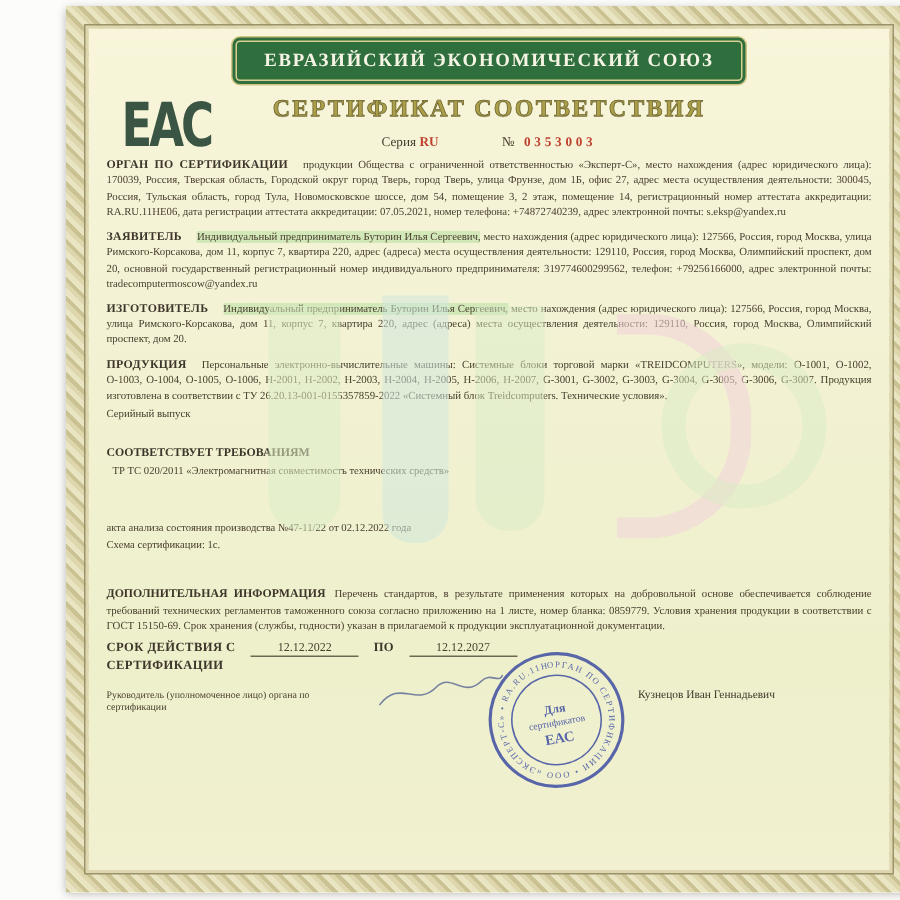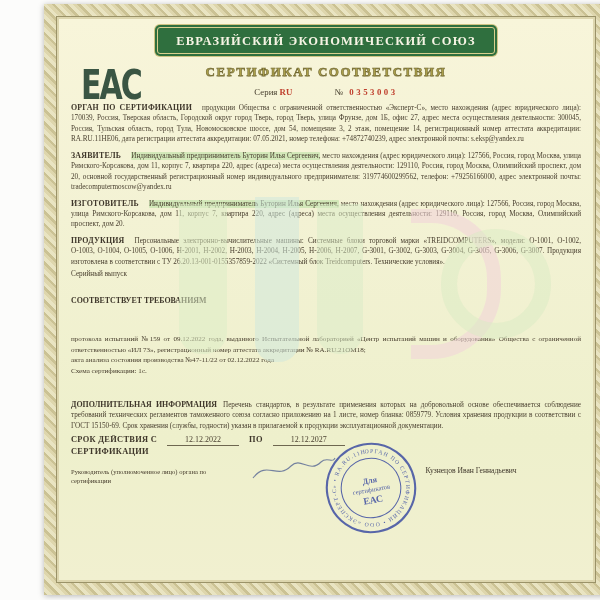--- a/index.html
+++ b/index.html
@@ -19,21 +19,21 @@
   .wm-bar3 { left:258px; top:185px; width:46px; height:150px; background:#d9ecc8; opacity:.5; border-radius:0 0 22px 22px; }
   .wm-arc  { left:352px; top:190px; width:90px; height:150px; border:14px solid #f2d3da; border-left:none; border-radius:0 70px 70px 0; opacity:.55; }
   .wm-ring { left:382px; top:210px; width:110px; height:110px; border:16px solid #d9ecc4; border-radius:50%; opacity:.5; }
 
   
   .banner { position:relative; width:338px; margin:2px auto 0 auto; background:#2f6f3e; border:1.5px solid #d9cf8e;
             box-shadow:0 0 0 2px #2f6f3e, 0 0 0 3px #cfc482; border-radius:3px; padding:3px 6px 4px 6px; text-align:center; }
   .banner span { color:#f6f4e4; font-weight:bold; font-size:12.5px; letter-spacing:1.2px; white-space:nowrap; }
   .eac { position:absolute; left:22px; top:42px; font-family:"DejaVu Sans", sans-serif; font-weight:900; font-size:30px;
          color:#3a5543; letter-spacing:-2px; transform:scaleY(1.35); transform-origin:top left; }
-  .title { margin-top:10px; text-align:center; font-weight:bold; font-size:13px; letter-spacing:1.5px; color:#ab9f4a;
+  .title { margin-top:10px; text-align:center; font-weight:bold; font-size:16px; letter-spacing:1.5px; color:#ab9f4a;
            -webkit-text-stroke:.5px #6e6530; text-shadow:0 1px 0 rgba(110,101,48,.4); }
   .numline { margin-top:6px; text-align:center; font-size:8.8px; color:#453d2c; }
   .numline .lbl { margin-right:10px; }
   .numline .val { border-bottom:1px solid #7a735a; padding:0 10px 1px 10px; letter-spacing:.4px; }
   .serline { margin-top:7px; margin-bottom:2px; text-align:center; font-size:8.8px; color:#453d2c; }
   .serline .red { color:#c0402e; font-weight:bold; }
   .serline .serial { color:#c0402e; font-weight:bold; letter-spacing:2.5px; margin-left:4px; }
   .serline .gap { display:inline-block; width:38px; }
 
   
@@ -102,24 +102,24 @@
       <p class="sec"><b>ЗАЯВИТЕЛЬ</b><span class="hl">Индивидуальный предприниматель Буторин Илья Сергеевич,</span> <span>место нахождения (адрес юридического лица): 127566, Россия, город Москва, улица Римского-Корсакова, дом 11, корпус 7, квартира 220, адрес (адреса) места осуществления деятельности: 129110, Россия, город Москва, Олимпийский проспект, дом 20, основной государственный регистрационный номер индивидуального предпринимателя: 319774600299562, телефон: +79256166000, адрес электронной почты: tradecomputermoscow@yandex.ru</span></p>
 
       <p class="sec"><b>ИЗГОТОВИТЕЛЬ</b><span class="hl">Индивидуальный предприниматель Буторин Илья Сергеевич,</span> <span>место нахождения (адрес юридического лица): 127566, Россия, город Москва, улица Римского-Корсакова, дом 11, корпус 7, квартира 220, адрес (адреса) места осуществления деятельности: 129110, Россия, город Москва, Олимпийский проспект, дом 20.</span></p>
 
       <p class="sec"><b>ПРОДУКЦИЯ</b><span>Персональные электронно-вычислительные машины: Системные блоки торговой марки «TREIDCOMPUTERS», модели: О-1001, О-1002, О-1003, О-1004, О-1005, О-1006, Н-2001, Н-2002, Н-2003, Н-2004, Н-2005, Н-2006, Н-2007, G-3001, G-3002, G-3003, G-3004,  G-3005, G-3006, G-3007. Продукция изготовлена в соответствии с ТУ 26.20.13-001-0155357859-2022 «Системный блок Treidcomputers. Технические условия».</span></p>
       <div class="serial-issue">Серийный выпуск</div>
 
 
       <div class="comp">
         <b>СООТВЕТСТВУЕТ ТРЕБОВАНИЯМ</b>
+        <div class="item">ТР ТС 020/2011 «Электромагнитная совместимость технических средств»</div>
       </div>
 
       <div class="basis">
-        <div class="line">протокола испытаний №159 от 09.12.2022 года, выданного Испытательной лабораторией «Центр испытаний машин и оборудования» Общества с ограниченной ответственностью «ИЛ 73», регистрационный номер аттестата аккредитации № RA.RU.21ОМ18;</div>
         <div class="line">акта анализа состояния производства №47-11/22 от 02.12.2022 года</div>
         <div class="line">Схема сертификации: 1с.</div>
       </div>
 
       <div class="addinfo">
         <b>ДОПОЛНИТЕЛЬНАЯ ИНФОРМАЦИЯ</b><span>Перечень стандартов, в результате применения которых на добровольной основе обеспечивается соблюдение требований технических регламентов таможенного союза согласно приложению на 1 листе, номер бланка: 0859779. Условия хранения продукции в соответствии с ГОСТ 15150-69. Срок хранения (службы, годности) указан в прилагаемой к продукции эксплуатационной документации.</span>
       </div>
 
       <div class="validity">
         <b>СРОК ДЕЙСТВИЯ С</b>

